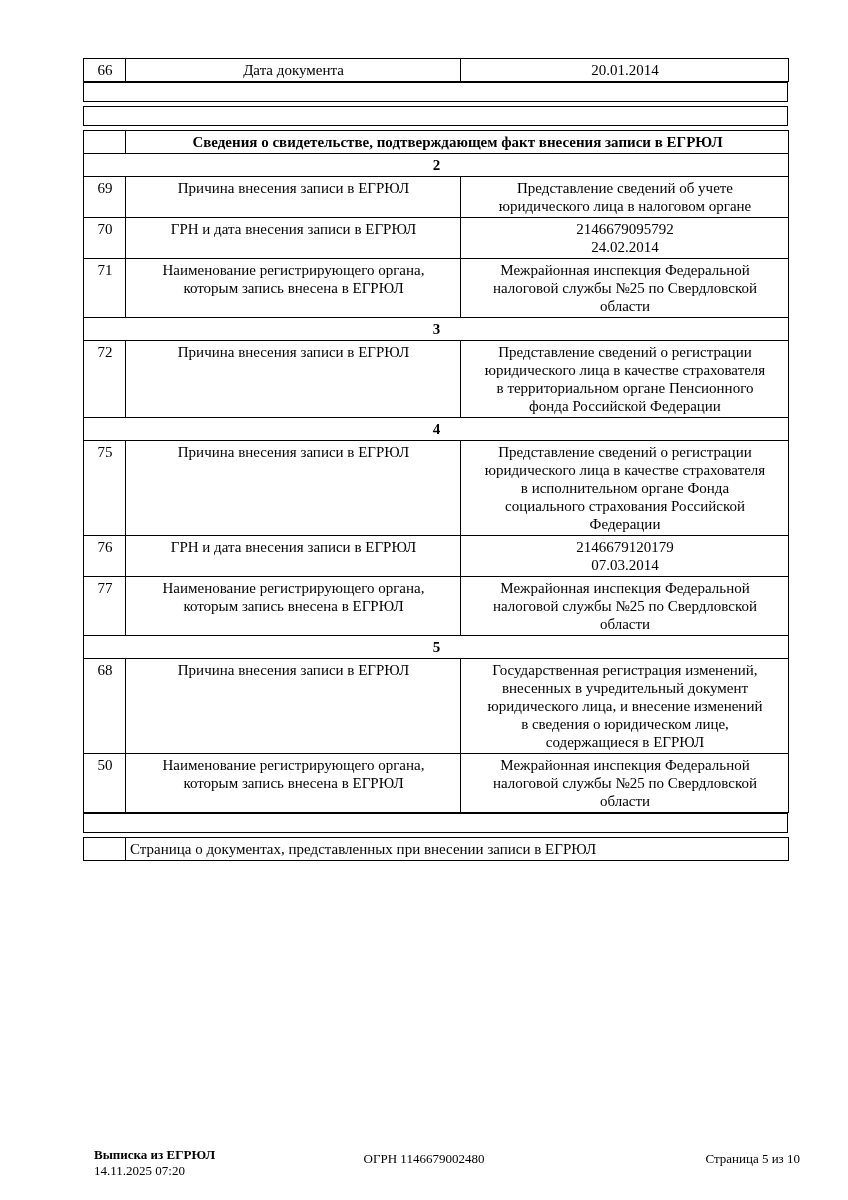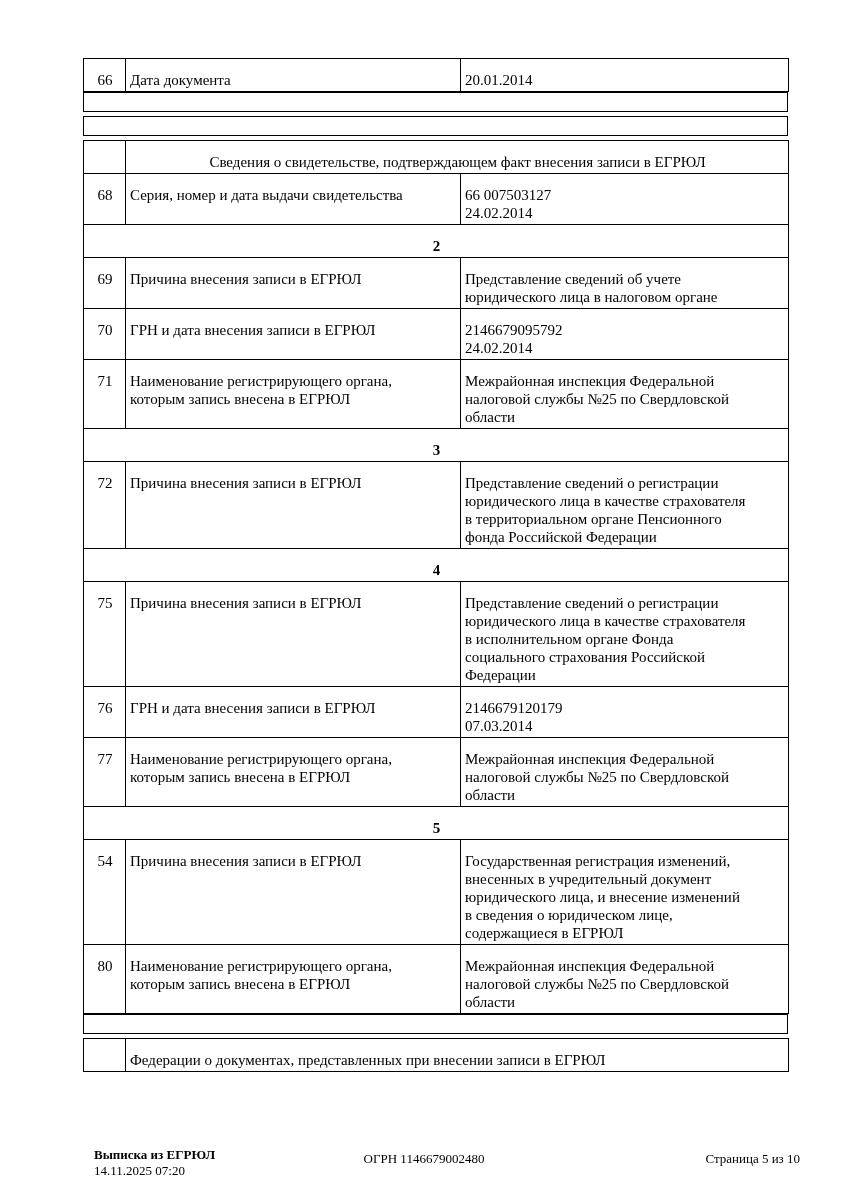--- a/index.html
+++ b/index.html
@@ -11,26 +11,26 @@
     font-family: "Liberation Serif", serif;
     color: #000;
   }
   #doc { position: absolute; left: 83px; top: 58px; width: 705px; }
   table.block { border-collapse: collapse; width: 705px; table-layout: fixed; }
   table.block td {
     border: 1px solid #000;
     font-size: 15px;
     line-height: 18px;
     vertical-align: top;
-    padding: 12px 3px 2px 4px;
+    padding: 2px 3px 2px 4px;
   }
   td.num { text-align: center; padding-left: 0; padding-right: 0; }
-  td.label, td.value { white-space: pre-line; }
+  td.label, td.value { white-space: pre-line; text-align: center; }
   td.secnum { text-align: center; font-weight: bold; }
-  td.hdr-center { text-align: center; }
+  td.hdr-center { text-align: center; font-weight: bold; }
   td.hdr-left { text-align: left; }
   .spacer { border: 1px solid #000; height: 20px; width: 705px; }
   .gap { height: 4px; width: 705px; }
   .footer { position: absolute; left: 0; top: 1135px; width: 848px; font-size: 13px; line-height: 16px; }
   .footer-left { position: absolute; left: 94px; top: 0; }
   .footer-doc-type { font-weight: bold; margin-top: 12px; }
   .footer-center { position: absolute; left: 0; top: 16px; width: 848px; text-align: center; }
   .footer-right { position: absolute; right: 48px; top: 16px; }
 </style>
 </head>
@@ -58,26 +58,20 @@
     <table class="block">
       <colgroup>
         <col style="width: 42px;">
         <col style="width: 335px;">
         <col style="width: 328px;">
       </colgroup>
       <tbody>
         <tr>
           <td class="num"></td>
           <td class="hdr-center" colspan="2">Сведения о свидетельстве, подтверждающем факт внесения записи в ЕГРЮЛ</td>
-        </tr>
-        <tr>
-          <td class="num">68</td>
-          <td class="label">Серия, номер и дата выдачи свидетельства</td>
-          <td class="value">66 007503127
-24.02.2014</td>
         </tr>
         <tr>
           <td class="secnum" colspan="3">2</td>
         </tr>
         <tr>
           <td class="num">69</td>
           <td class="label">Причина внесения записи в ЕГРЮЛ</td>
           <td class="value">Представление сведений об учете
 юридического лица в налоговом органе</td>
         </tr>
@@ -129,50 +123,50 @@
           <td class="label">Наименование регистрирующего органа,
 которым запись внесена в ЕГРЮЛ</td>
           <td class="value">Межрайонная инспекция Федеральной
 налоговой службы №25 по Свердловской
 области</td>
         </tr>
         <tr>
           <td class="secnum" colspan="3">5</td>
         </tr>
         <tr>
-          <td class="num">54</td>
+          <td class="num">68</td>
           <td class="label">Причина внесения записи в ЕГРЮЛ</td>
           <td class="value">Государственная регистрация изменений,
 внесенных в учредительный документ
 юридического лица, и внесение изменений
 в сведения о юридическом лице,
 содержащиеся в ЕГРЮЛ</td>
         </tr>
         <tr>
-          <td class="num">80</td>
+          <td class="num">50</td>
           <td class="label">Наименование регистрирующего органа,
 которым запись внесена в ЕГРЮЛ</td>
           <td class="value">Межрайонная инспекция Федеральной
 налоговой службы №25 по Свердловской
 области</td>
         </tr>
       </tbody>
     </table>
     <div class="spacer"></div>
     <div class="gap"></div>
     <table class="block">
       <colgroup>
         <col style="width: 42px;">
         <col style="width: 335px;">
         <col style="width: 328px;">
       </colgroup>
       <tbody>
         <tr>
           <td class="num"></td>
-          <td class="hdr-left" colspan="2">Федерации о документах, представленных при внесении записи в ЕГРЮЛ</td>
+          <td class="hdr-left" colspan="2">Страница о документах, представленных при внесении записи в ЕГРЮЛ</td>
         </tr>
       </tbody>
     </table>
   </div>
 
 <div class="footer">
   <div class="footer-left">
     <div class="footer-doc-type">Выписка из ЕГРЮЛ</div>
     <div>14.11.2025 07:20</div>
   </div>

